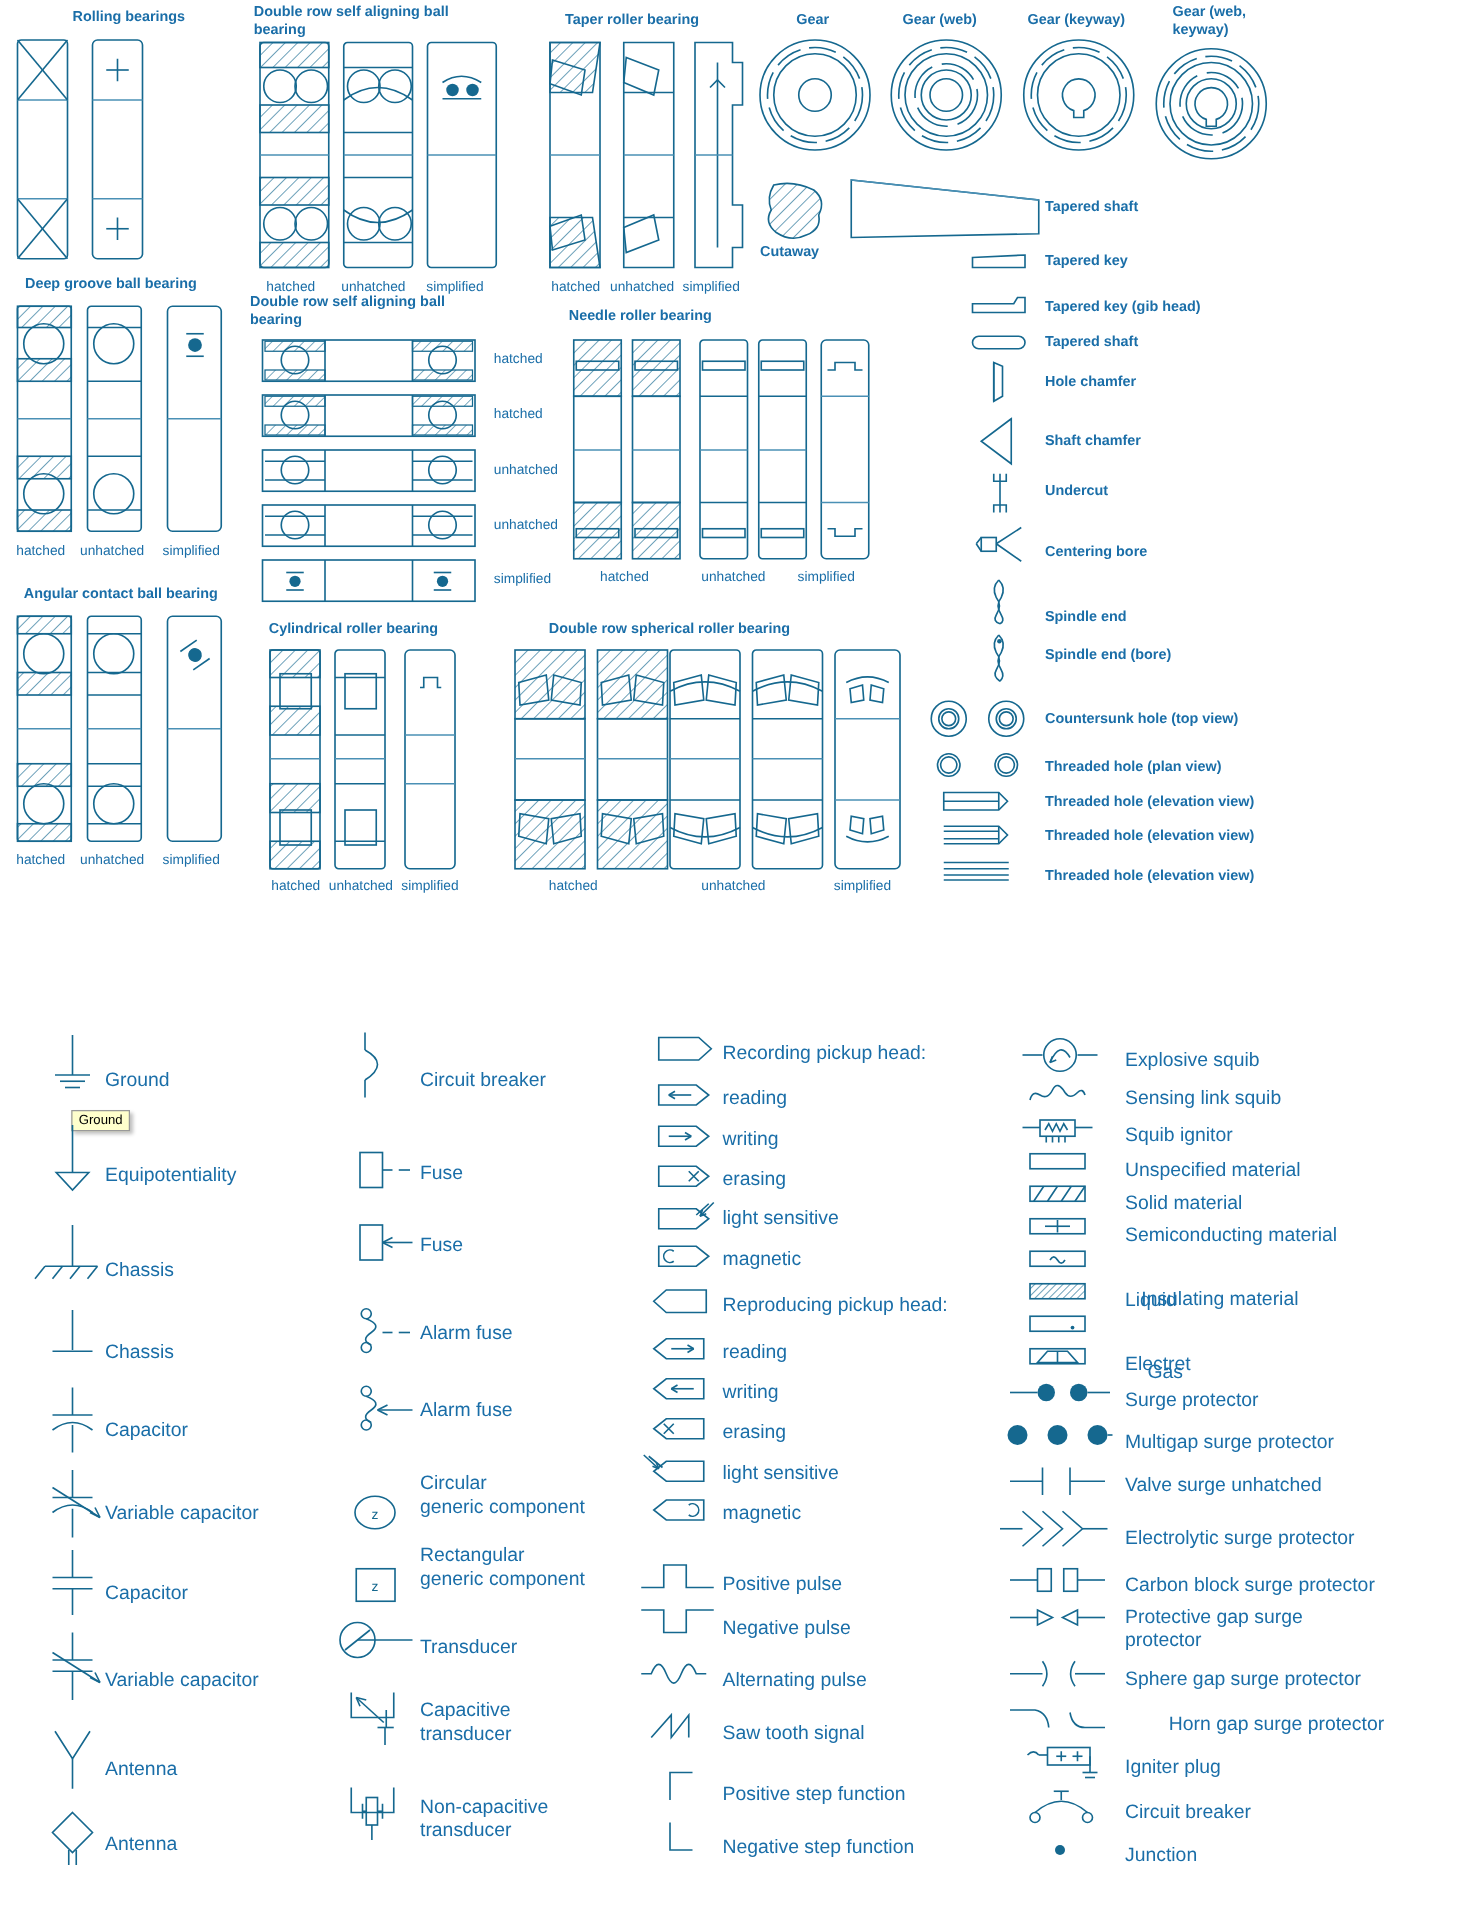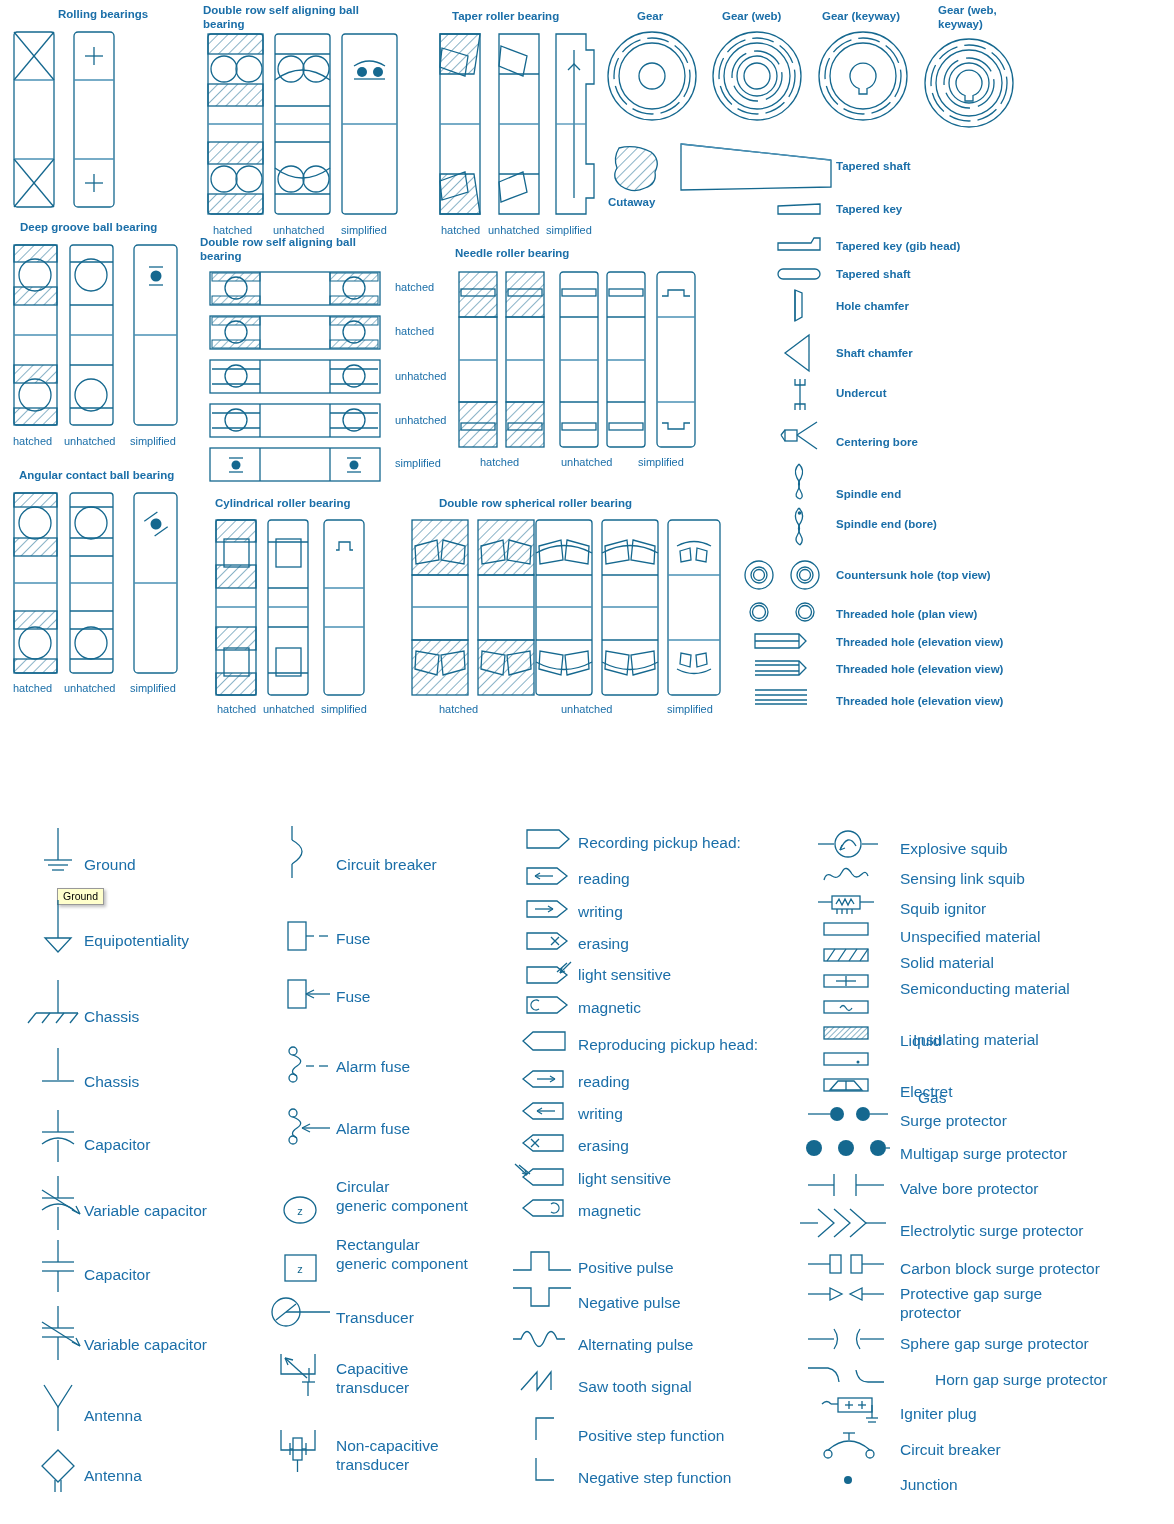--- a/index.html
+++ b/index.html
@@ -599,21 +599,21 @@
     <div class="elbl" style="left: 900px; top: 899px;">Squib ignitor</div>
     <div class="elbl" style="left: 900px; top: 927px;">Unspecified material</div>
     <div class="elbl" style="left: 900px; top: 953px;">Solid material</div>
     <div class="elbl" style="left: 900px; top: 979px;">Semiconducting material</div>
     <div class="elbl" style="left: 900px; top: 1005px; margin-top: 26px;">Liquid</div>
     <div class="elbl" style="left: 900px; top: 1030px; margin-left: 13px;">Insulating material</div>
     <div class="elbl" style="left: 918px; top: 1056px; margin-top: 32px;">Gas</div>
     <div class="elbl" style="left: 900px; top: 1082px;">Electret</div>
     <div class="elbl" style="left: 900px; top: 1111px;">Surge protector</div>
     <div class="elbl" style="left: 900px; top: 1144px;">Multigap surge protector</div>
-    <div class="elbl" style="left: 900px; top: 1179px;">Valve bore protector</div>
+    <div class="elbl" style="left: 900px; top: 1179px;">Valve surge unhatched</div>
     <div class="elbl" style="left: 900px; top: 1221px;">Electrolytic surge protector</div>
     <div class="elbl" style="left: 900px; top: 1259px;">Carbon block surge protector</div>
     <div class="elbl" style="left: 900px; top: 1284px;">Protective gap surge
 protector</div>
     <div class="elbl" style="left: 900px; top: 1334px;">Sphere gap surge protector</div>
     <div class="elbl" style="left: 935px; top: 1370px;">Horn gap surge protector</div>
     <div class="elbl" style="left: 900px; top: 1404px;">Igniter plug</div>
     <div class="elbl" style="left: 900px; top: 1440px;">Circuit breaker</div>
     <div class="elbl" style="left: 900px; top: 1475px;">Junction</div>
   </div>

